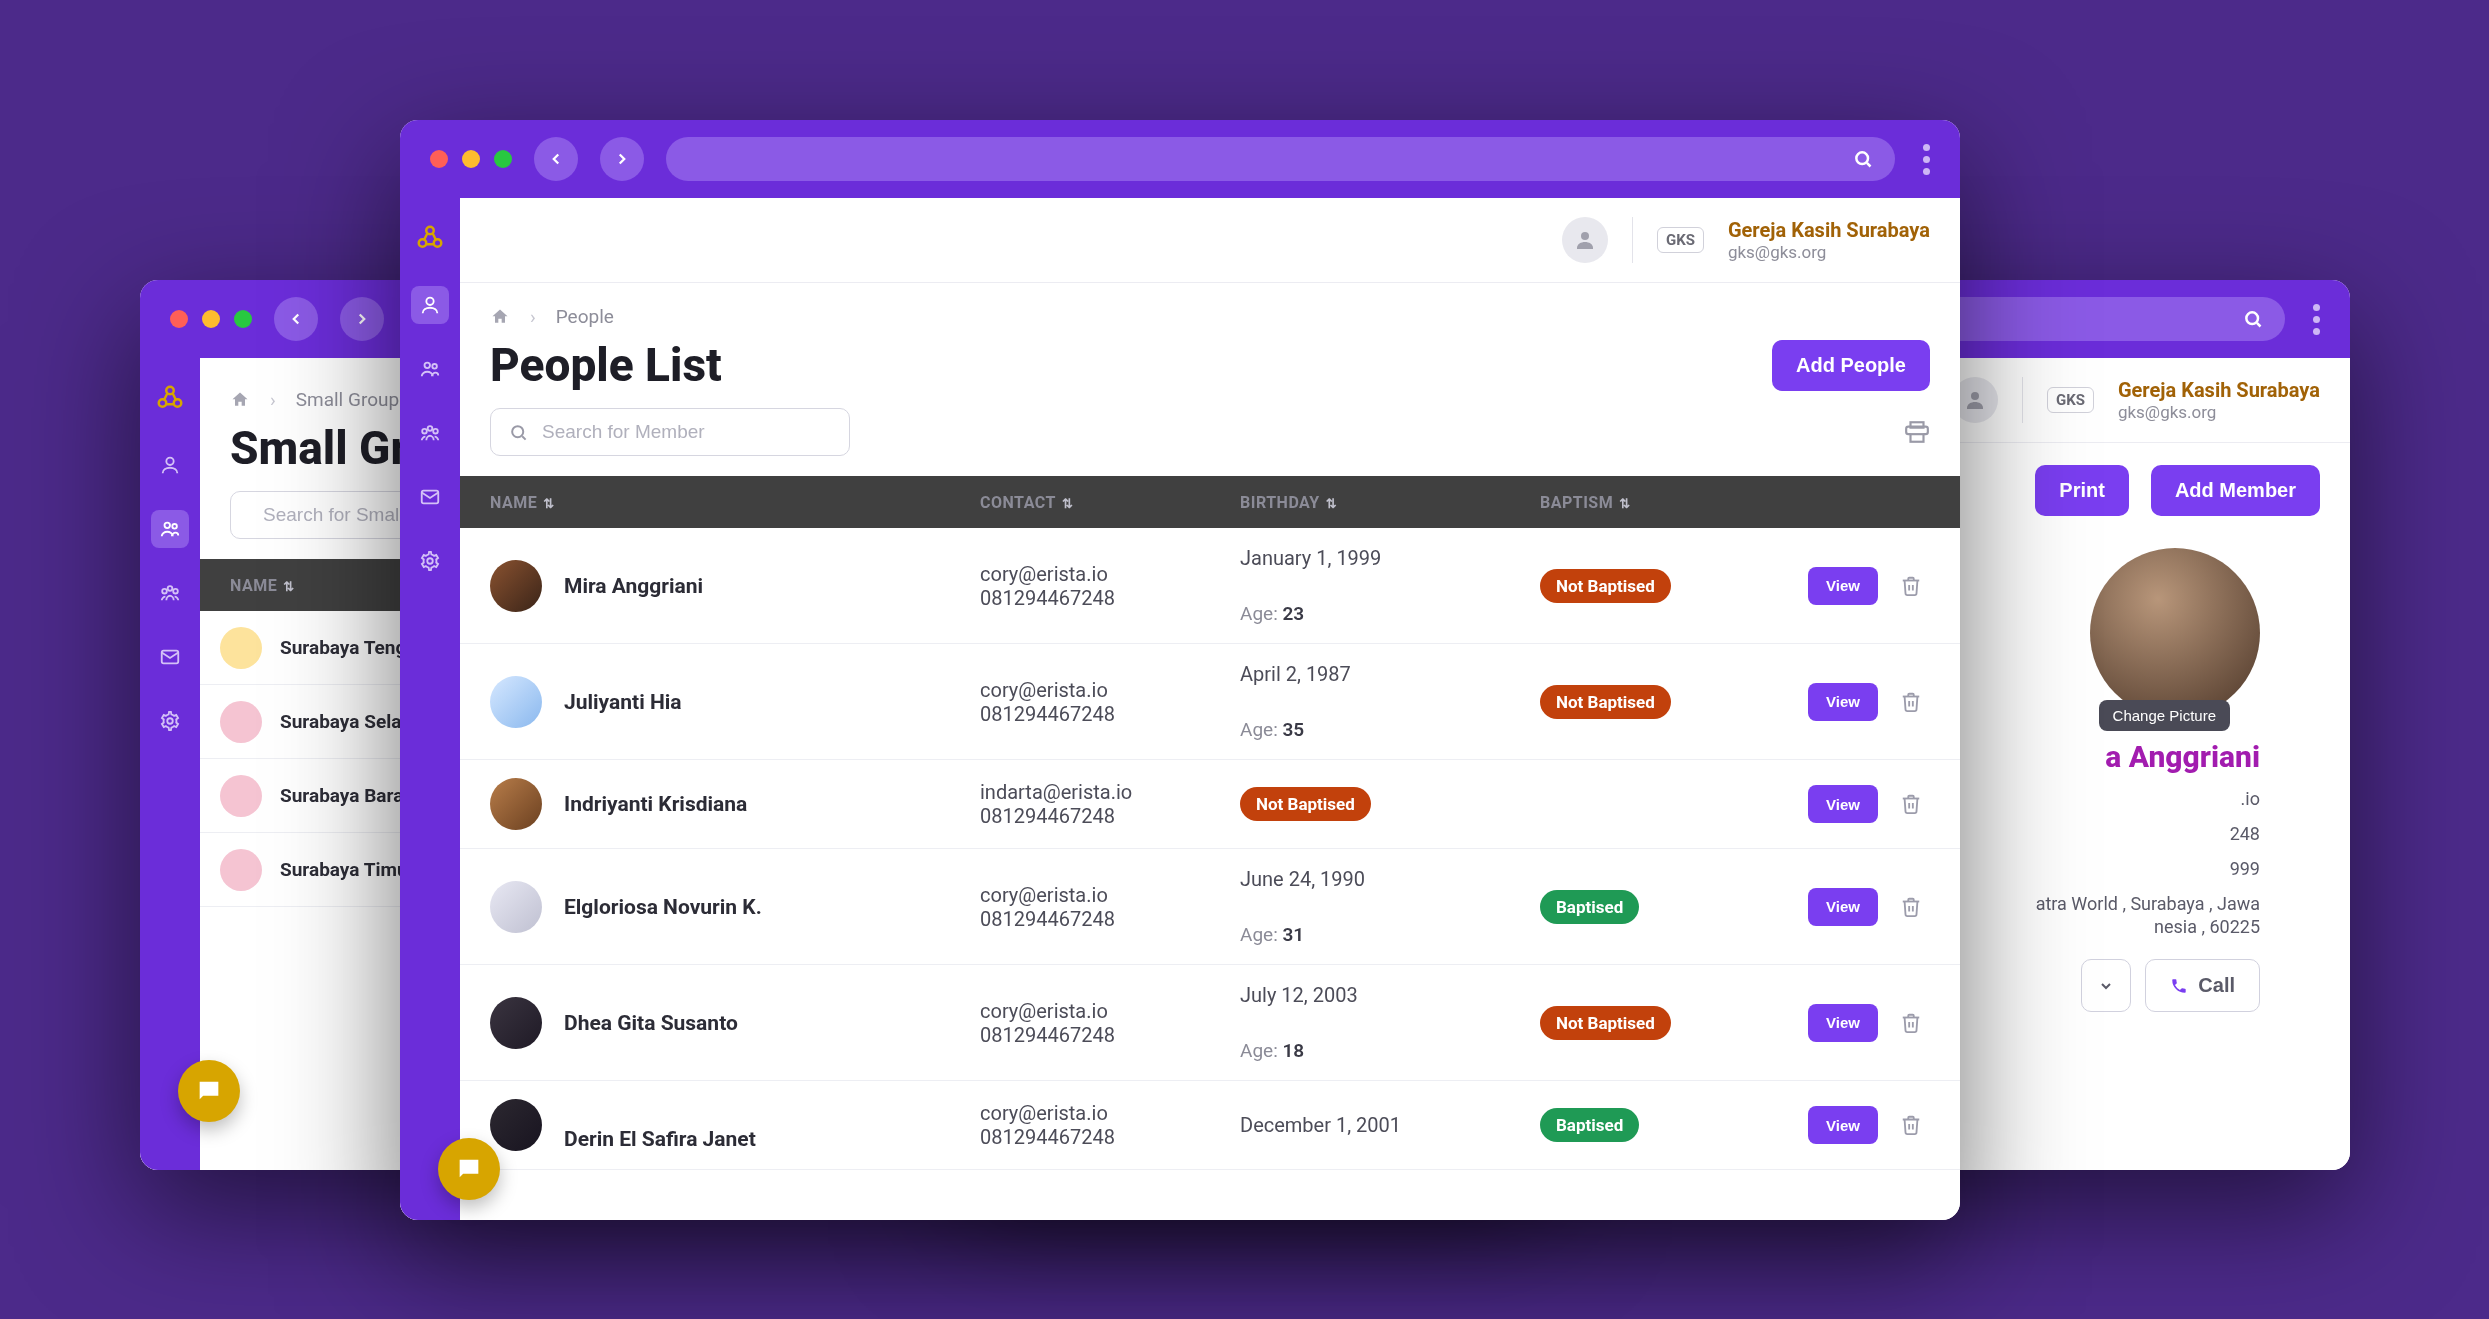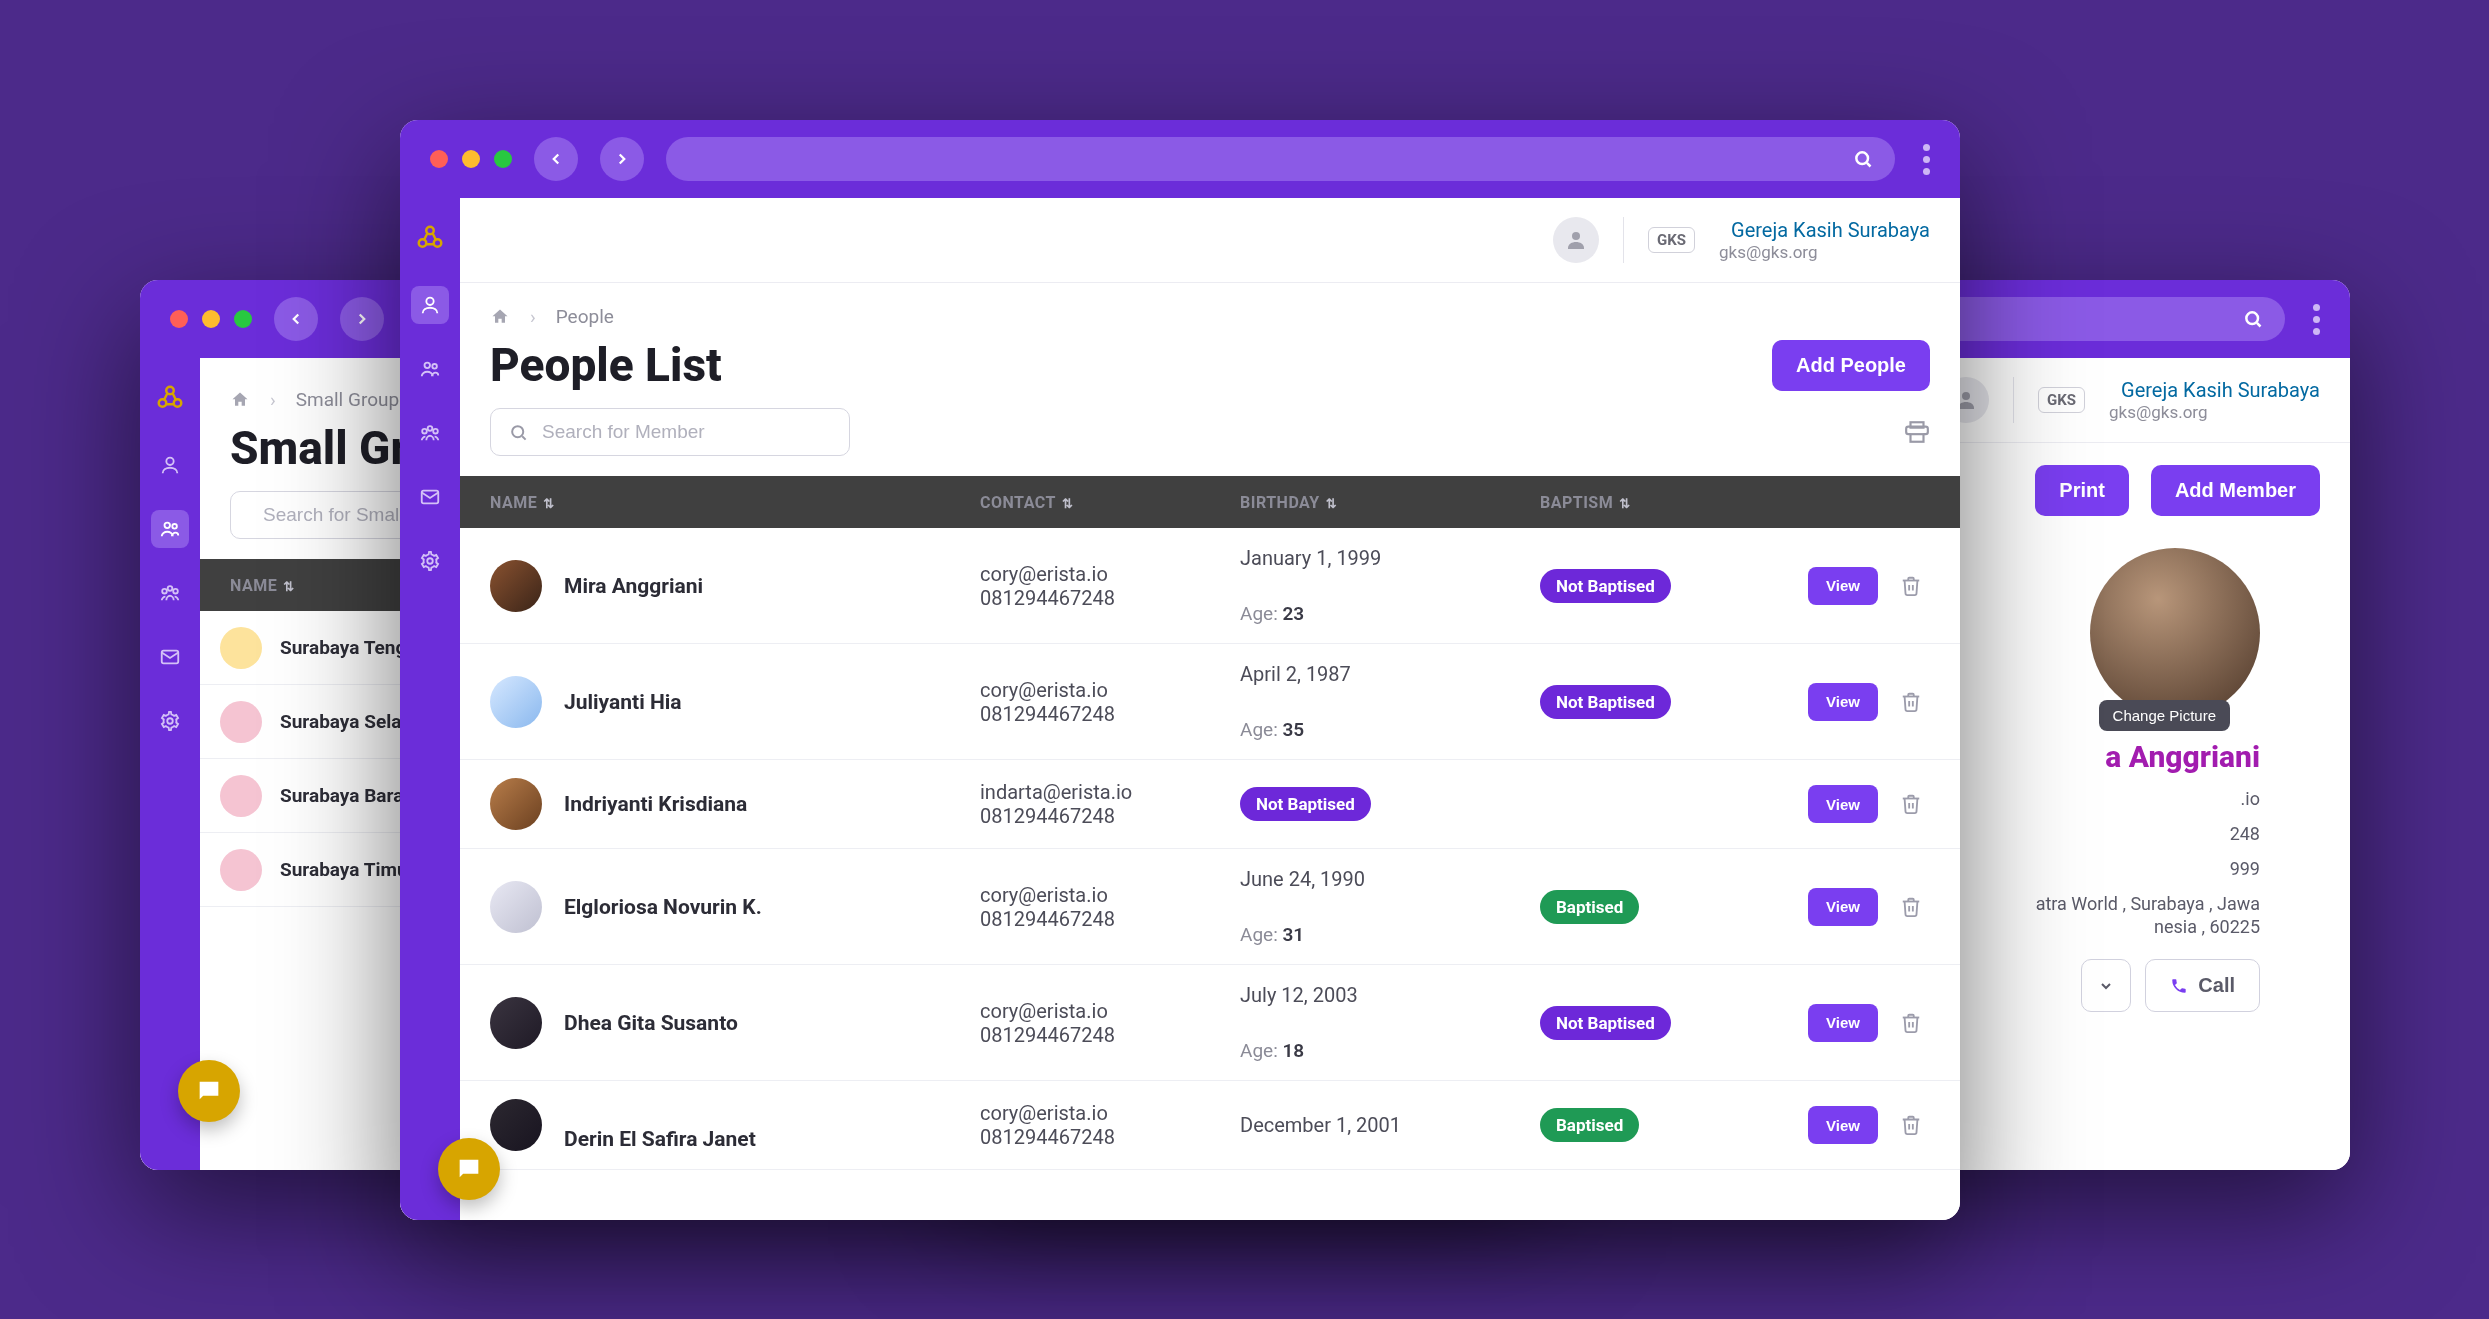--- a/index.html
+++ b/index.html
@@ -92,21 +92,21 @@
     width: 46px; height: 46px; border-radius: 50%;
     background: #e8e8ee; display: flex; align-items: center; justify-content: center;
     color: #a0a0ac;
   }
   .topbar-divider { width: 1px; height: 46px; background: #e3e3ea; }
   .org-chip {
     font-size: 15px; font-weight: 700; color: #6a6a74;
     border: 1px solid #d1d1da; border-radius: 6px; padding: 3px 8px;
   }
   .org-info { display: flex; flex-direction: column; }
-  .org-info .name { font-size: 20px; font-weight: 400; color: #0369a1; margin-left: 12px; }
+  .org-info .name { font-size: 20px; font-weight: 700; color: #a16207; }
   .org-info .email { font-size: 17px; color: #8d8d99; }
 
   .crumbs {
     display: flex; align-items: center; gap: 20px;
     padding: 22px 30px 6px 30px;
     color: #8d8d99; font-size: 19px;
   }
   .crumbs .home { color: #a6a6b2; }
   .crumbs .chev { color: #c6c6d0; }
 
@@ -170,21 +170,21 @@
   .pname { font-size: 21px; font-weight: 700; color: #2c2c36; }
   .contact-email { font-size: 20px; color: #4c4c58; }
   .contact-phone { font-size: 20px; color: #4c4c58; }
   .bday-date { font-size: 20px; color: #4c4c58; }
   .bday-age { font-size: 19px; color: #8b8b97; margin-top: 32px; }
   .bday-age b { color: #3a3a46; font-weight: 600; }
   .pill {
     display: inline-block; padding: 7px 16px; border-radius: 999px;
     font-size: 17px; font-weight: 700;
   }
-  .pill.nb { background: #6d28d9; color: #fff; }
+  .pill.nb { background: #c2410c; color: #fff; }
   .pill.b  { background: #1f9a55; color: #fff; }
   .btn-view {
     background: #7a3ef0; color: #fff; border: none; border-radius: 8px;
     padding: 9px 18px; font-size: 15px; font-weight: 700; cursor: pointer;
   }
   .trash {
     width: 38px; height: 38px; display: flex; align-items: center; justify-content: center;
     color: #9c9cab; cursor: pointer;
   }
 

